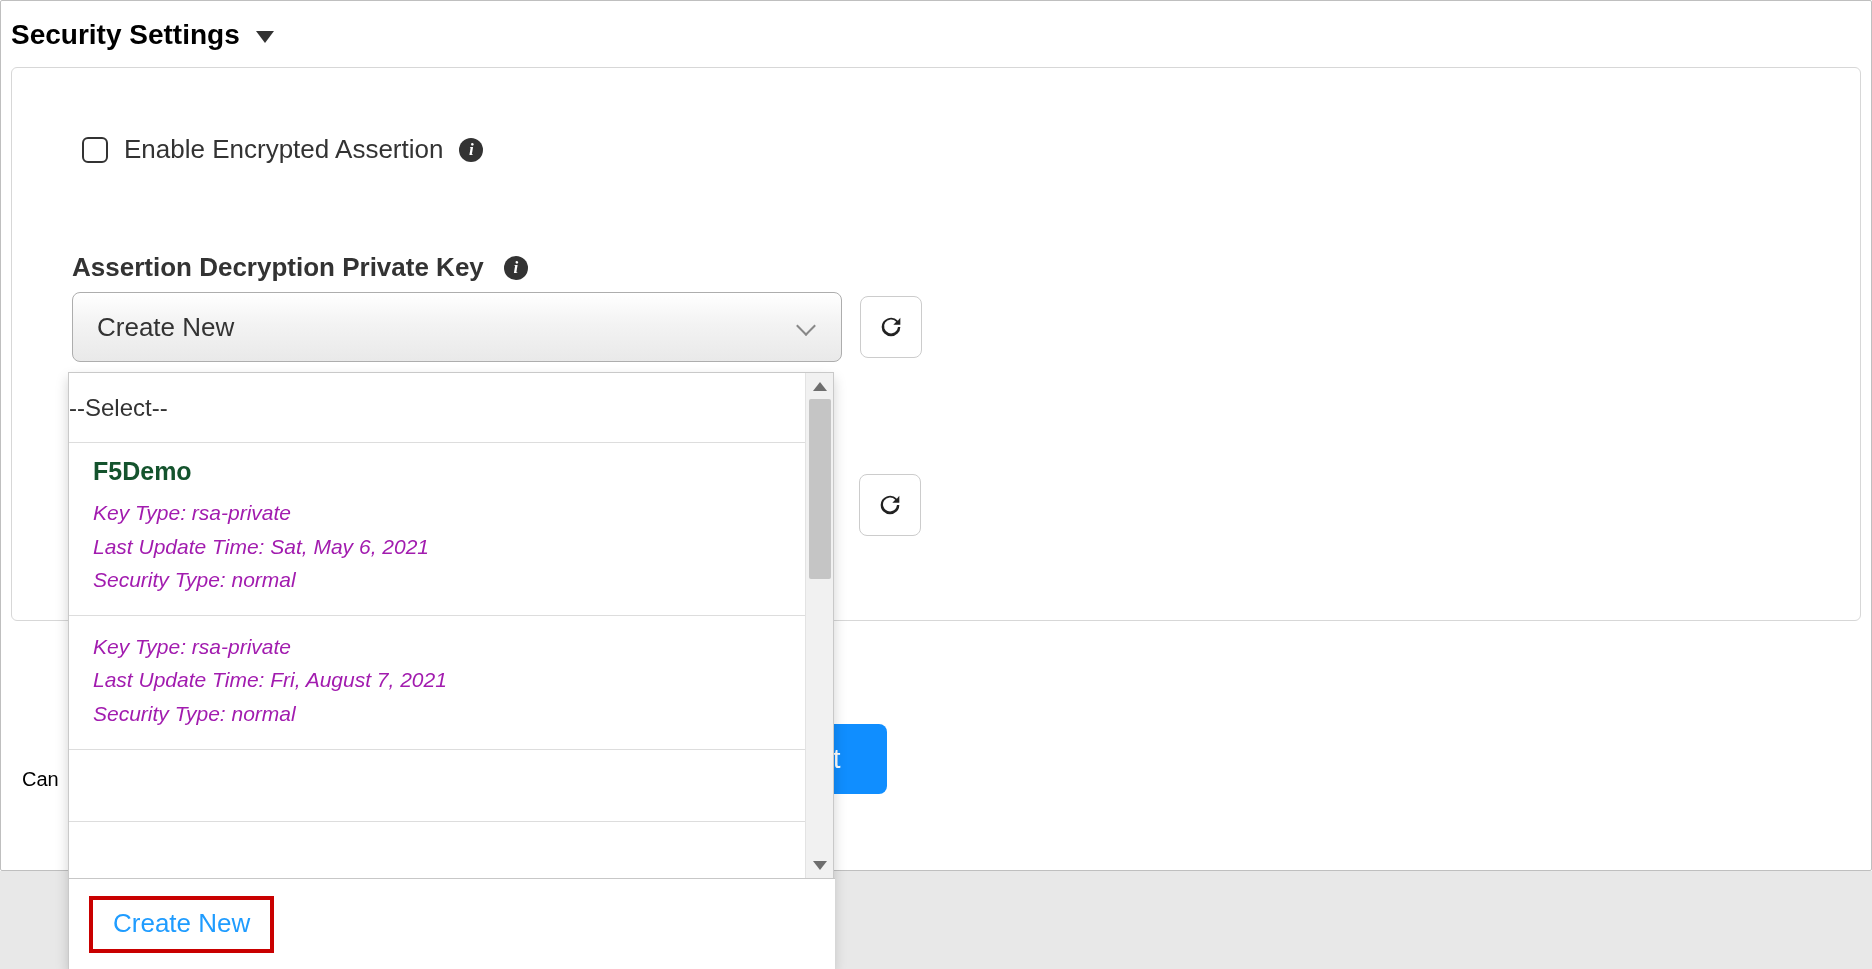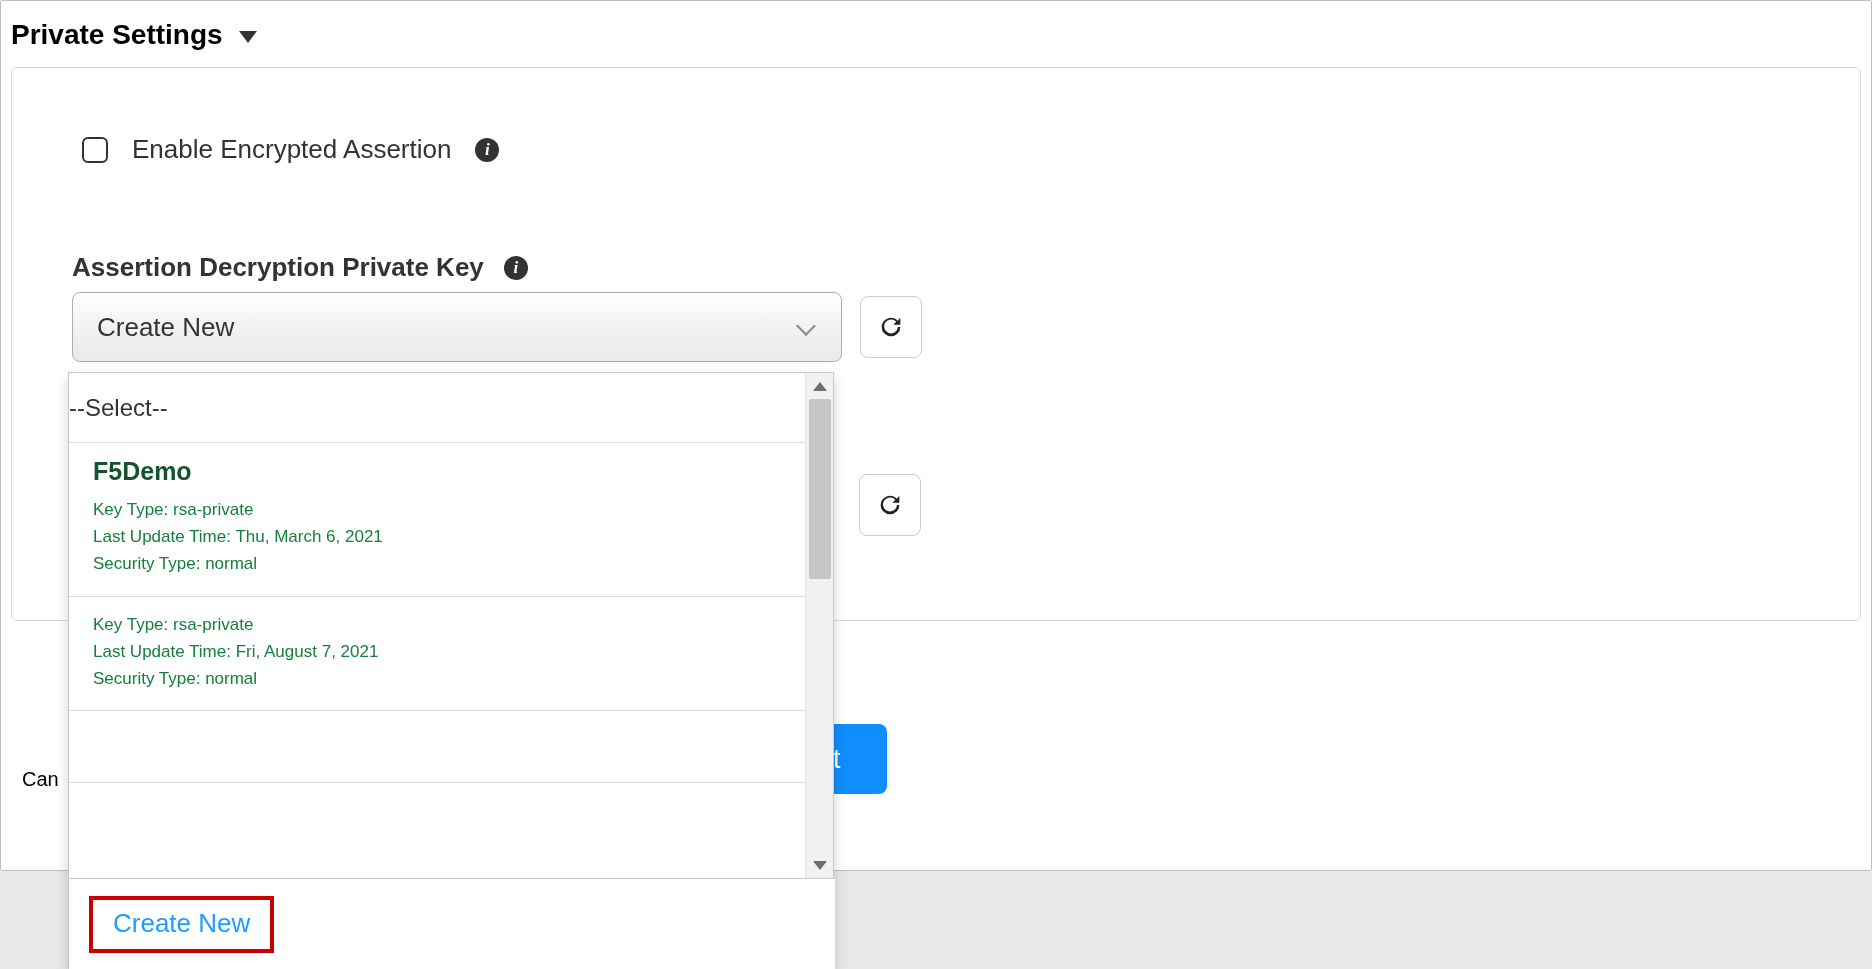--- a/index.html
+++ b/index.html
@@ -50,21 +50,21 @@
     border: 1px solid #d7d7d7;
     border-radius: 6px;
     background: #fff;
   }
   .row-checkbox {
     position: absolute;
     left: 70px;
     top: 66px;
     display: flex;
     align-items: center;
-    gap: 24px;
+    gap: 16px;
   }
   .checkbox {
     width: 26px;
     height: 26px;
     border: 2px solid #333;
     border-radius: 6px;
     background: #fff;
   }
   .checkbox-label {
     font-size: 26px;
@@ -247,23 +247,24 @@
     padding: 14px 24px 18px 24px;
     border-bottom: 1px solid #ddd;
   }
   .dd-item-title {
     font-size: 25px;
     font-weight: 700;
     color: #14532d;
     margin-bottom: 10px;
   }
   .dd-item-meta {
-    font-size: 17px;
-    color: #15803d;
+    font-size: 21px;
+    color: #a21caf;
     line-height: 1.6;
+    font-style: italic;
   }
   .dd-item.truncated .dd-item-title{
     font-size: 25px;
     color:#111;
     white-space: nowrap;
     overflow: hidden;
   }
   .dd-footer {
     position: absolute;
     left: 0;
@@ -283,21 +284,21 @@
     color: #1f9cff;
     background: #fff;
   }
 </style>
 </head>
 <body>
 
 <div class="outer">
 
   <div class="section-header">
-    <span class="section-title">Private Settings</span>
+    <span class="section-title">Security Settings</span>
     <span class="caret-down-solid"></span>
   </div>
 
   <div class="inner-panel">
 
     <div class="row-checkbox">
       <div class="checkbox"></div>
       <span class="checkbox-label">Enable Encrypted Assertion</span>
       <span class="info-icon">i</span>
     </div>
@@ -340,21 +341,21 @@
 <div class="dropdown">
 
   <div class="dropdown-list">
 
     <div class="dd-placeholder">--Select--</div>
 
     <div class="dd-item">
       <div class="dd-item-title">F5Demo</div>
       <div class="dd-item-meta">
         <span>Key Type:</span> <span>rsa-private</span><br>
-        <span>Last Update Time:</span> <span>Thu, March 6, 2021</span><br>
+        <span>Last Update Time:</span> <span>Sat, May 6, 2021</span><br>
         <span>Security Type:</span> <span>normal</span>
       </div>
     </div>
 
     <div class="dd-item">
       <div class="dd-item-meta">
         <span>Key Type:</span> <span>rsa-private</span><br>
         <span>Last Update Time:</span> <span>Fri, August 7, 2021</span><br>
         <span>Security Type:</span> <span>normal</span>
       </div>

